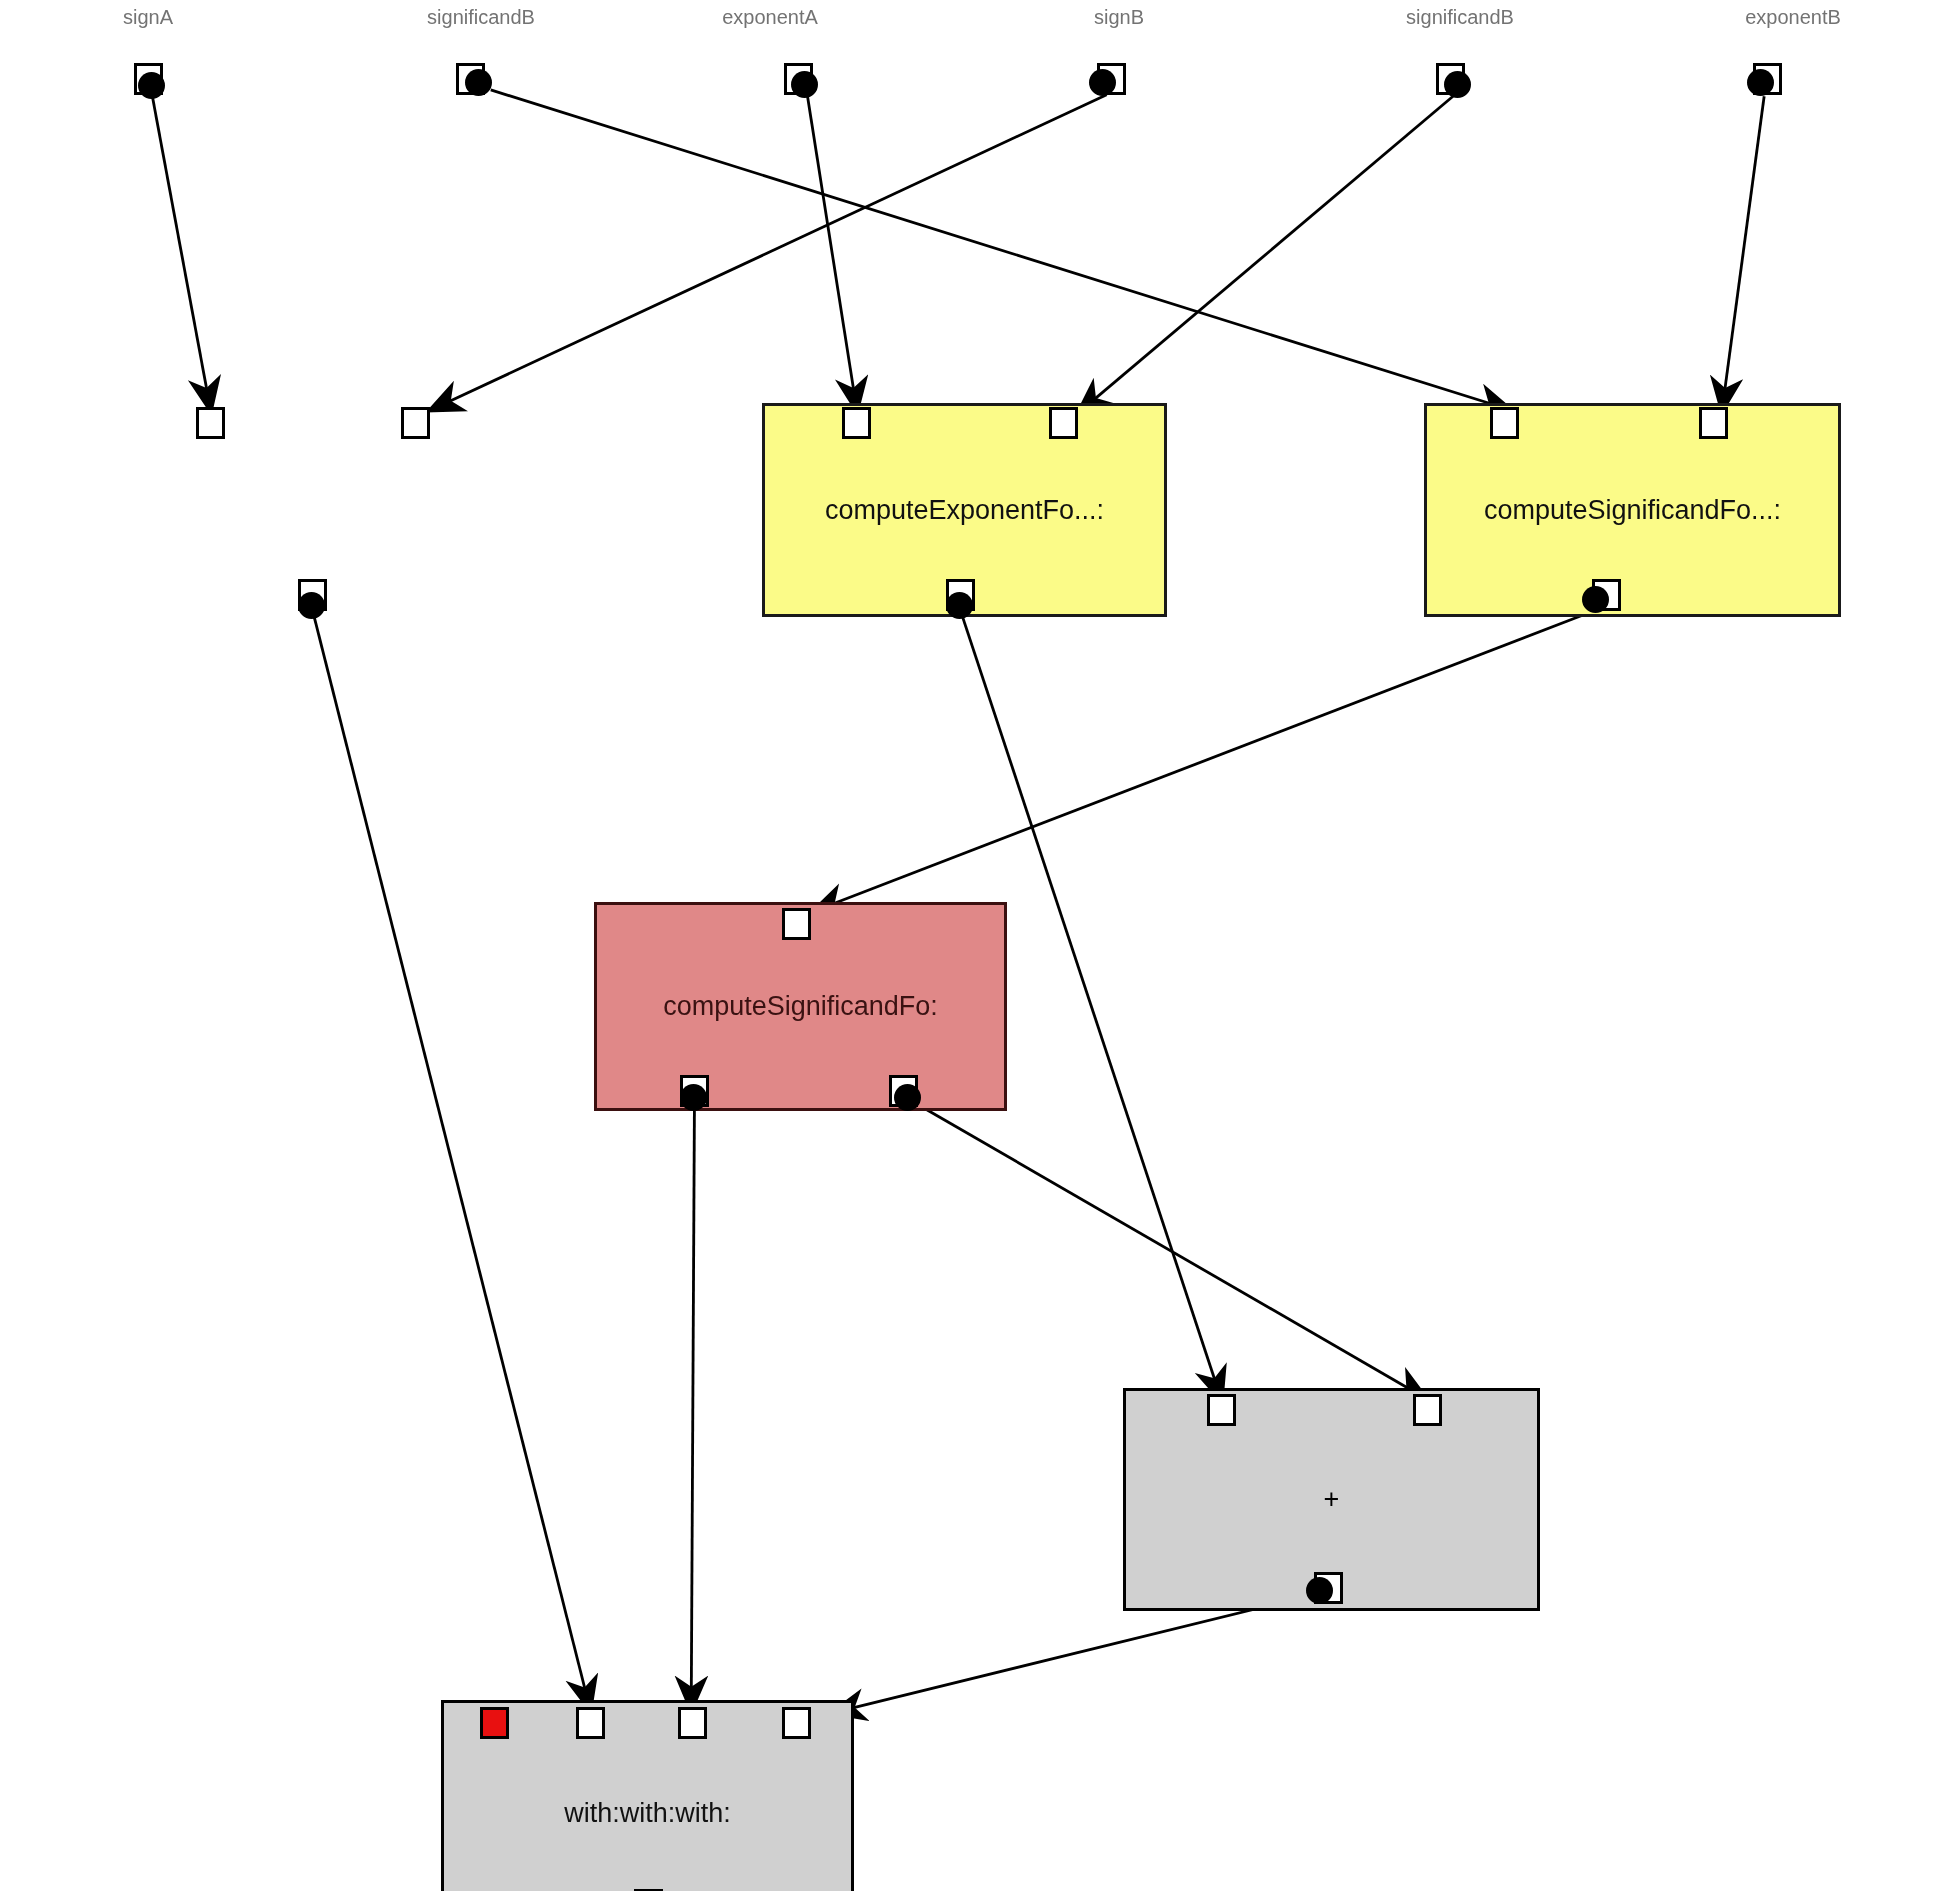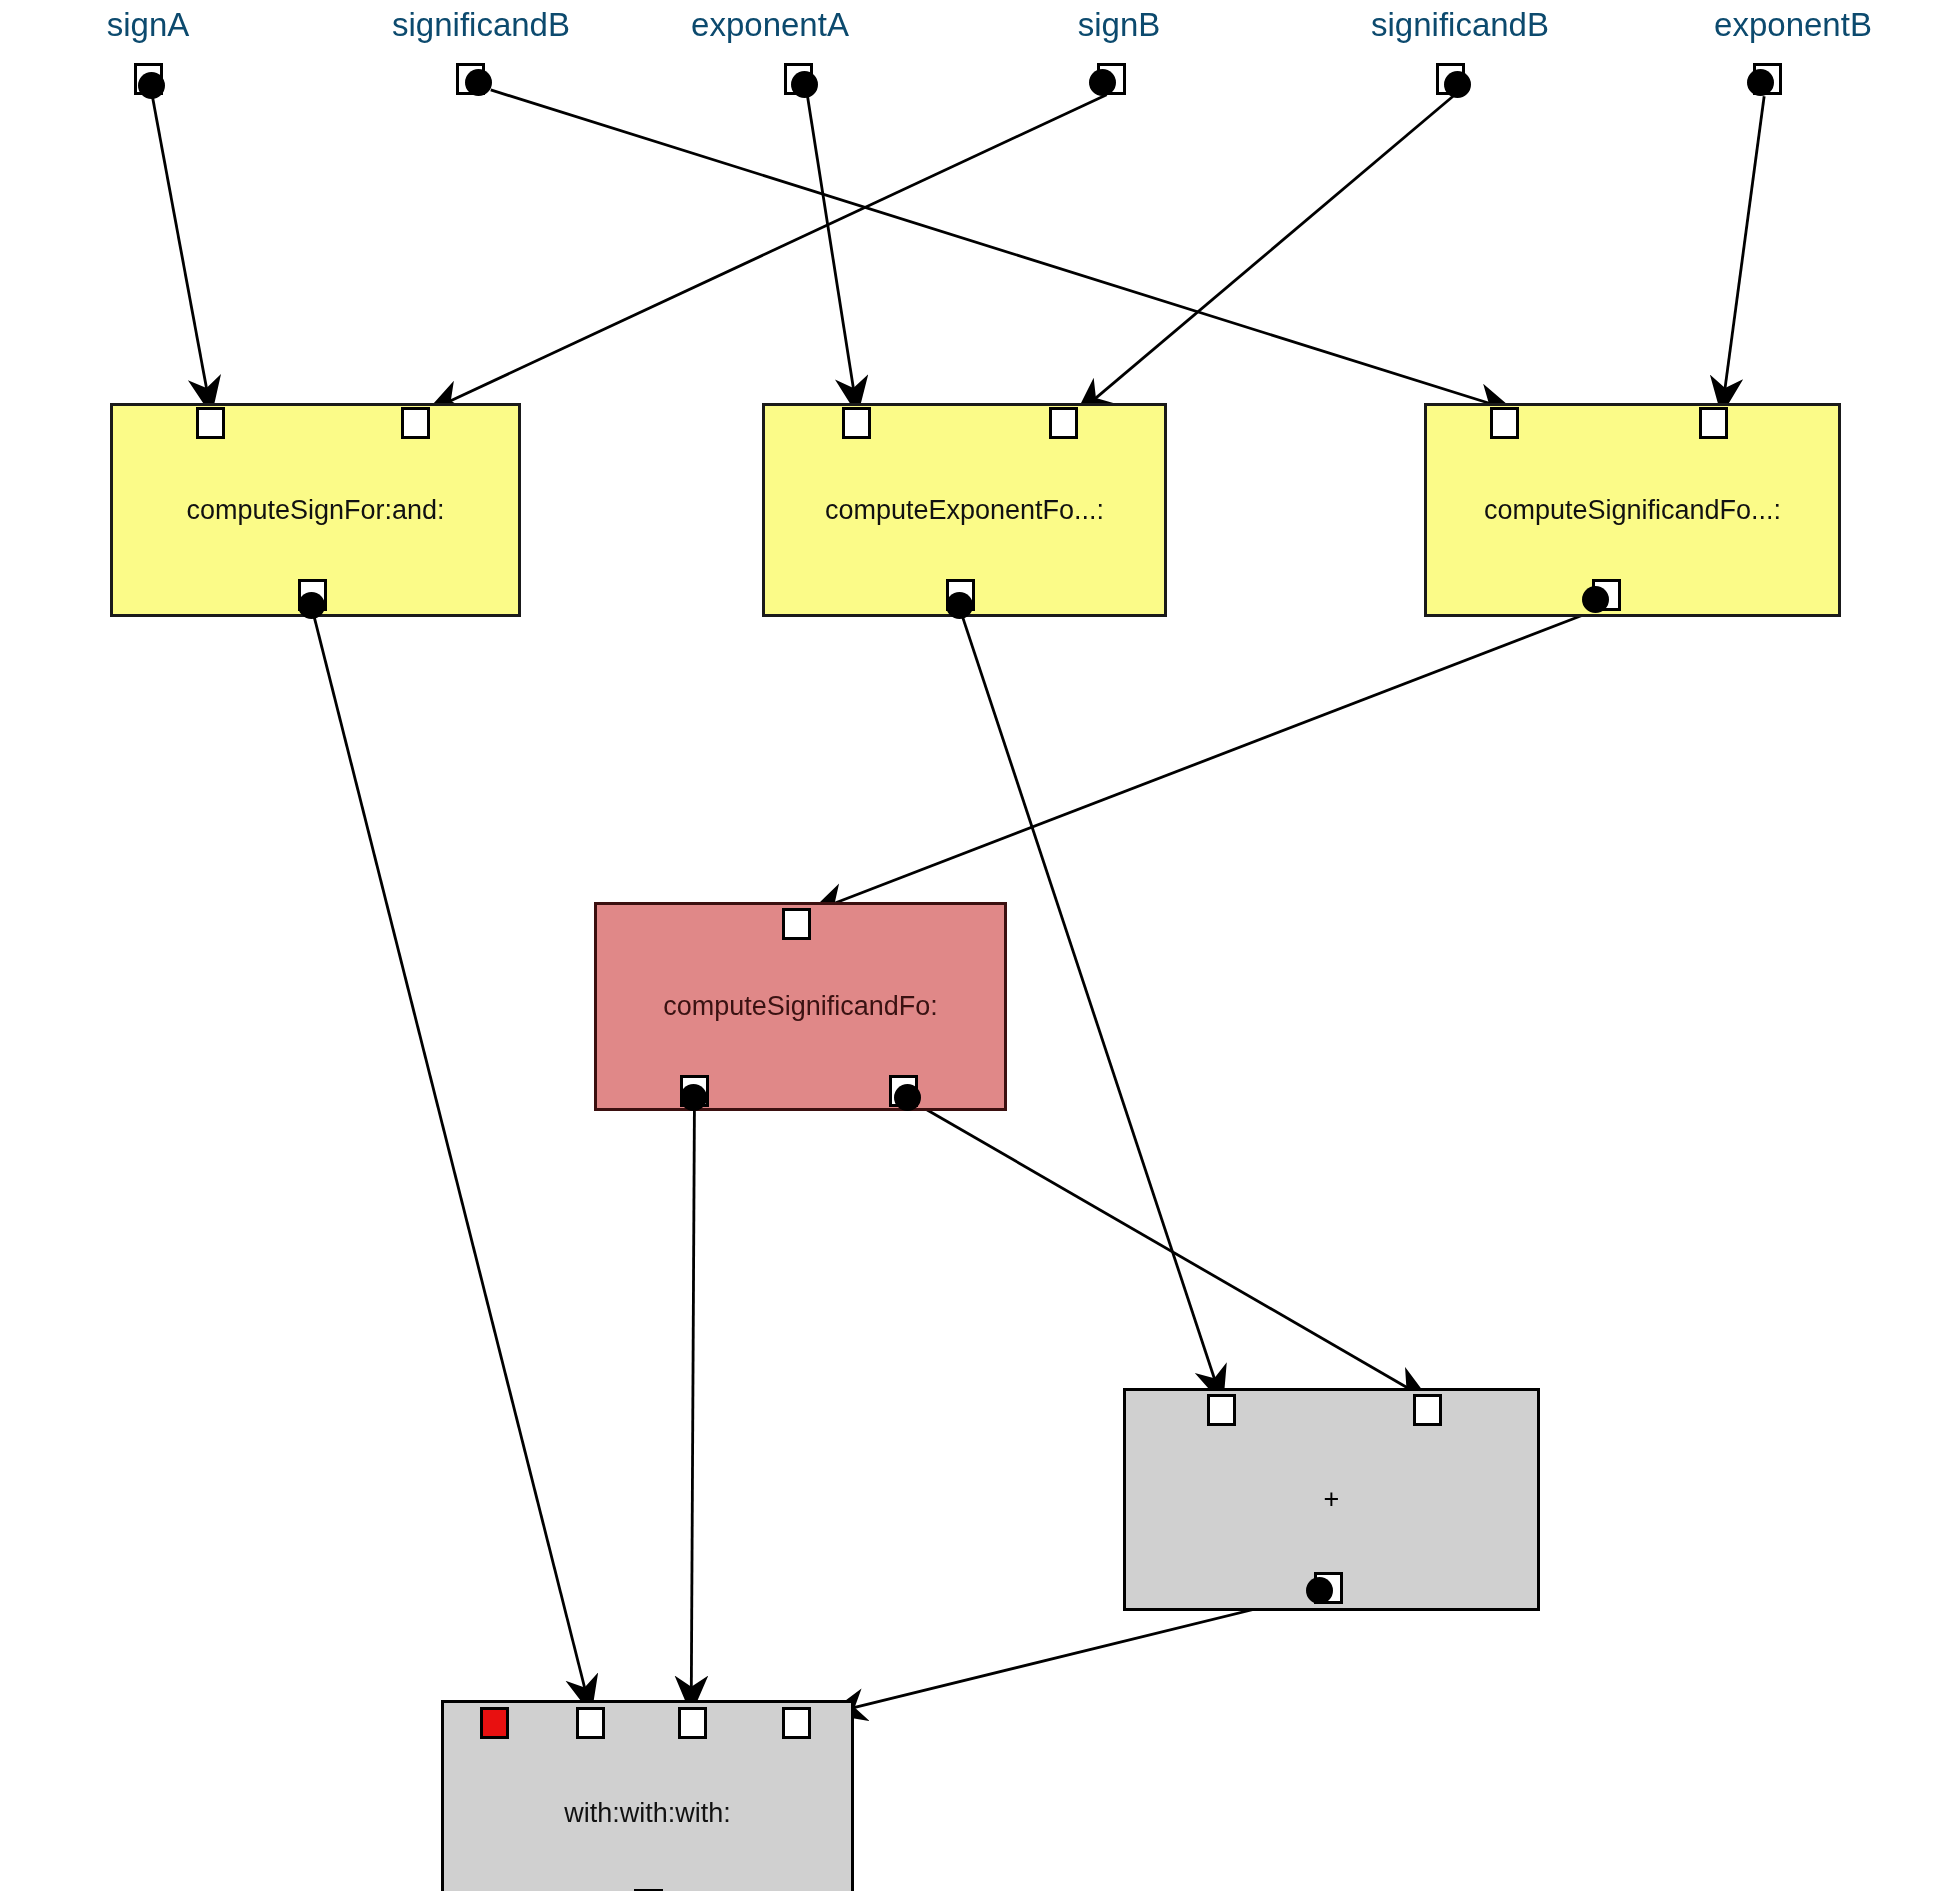--- a/index.html
+++ b/index.html
@@ -2,22 +2,22 @@
 <html style="font-size:13px"><head>
 <meta charset="utf-8">
 <style>
   html,body{margin:0;padding:0;background:#fff;}
   body{font-family:"Liberation Sans", sans-serif;}
   #stage{position:relative;width:1951px;height:1891px;background:#ffffff;overflow:hidden;}
   svg#wires{position:absolute;left:0;top:0;width:1951px;height:1891px;pointer-events:none;}
 
   .src-label{
     position:absolute;
-    font-size:33px;
-    color:#0c4a6e;
+    font-size:20px;
+    color:#737373;
     white-space:nowrap;
     transform:translateX(-50%);
     letter-spacing:0px;
   }
   .port{
     position:absolute;
     width:29px;height:32px;
     border:3.2px solid #000;
     background:#ffffff;
     box-sizing:border-box;
@@ -105,23 +105,20 @@
   <div class="dot" style="left:1089px;top:69px;"></div>
 
   <div class="src-label" style="left:1460px;top:6.4px;">significandB</div>
   <div class="port" style="left:1436px;top:63px;"></div>
   <div class="dot" style="left:1444px;top:71px;"></div>
 
   <div class="src-label" style="left:1769px;top:6.4px;margin-left:24px;">exponentB</div>
   <div class="port" style="left:1753px;top:63px;"></div>
   <div class="dot" style="left:1747px;top:69px;"></div>
 
-  <div class="node yellow" style="left:110px;top:403px;width:411px;height:214px;">
-    <span class="node-label">computeSignFor:and:</span>
-  </div>
   <div class="port" style="left:196px;top:407px;"></div>
   <div class="port" style="left:401px;top:407px;"></div>
   <div class="port" style="left:298px;top:579px;"></div>
   <div class="dot" style="left:298px;top:592px;"></div>
 
   <div class="node yellow" style="left:762px;top:403px;width:405px;height:214px;">
     <span class="node-label">computeExponentFo...:</span>
   </div>
   <div class="port" style="left:842px;top:407px;"></div>
   <div class="port" style="left:1049px;top:407px;"></div>

